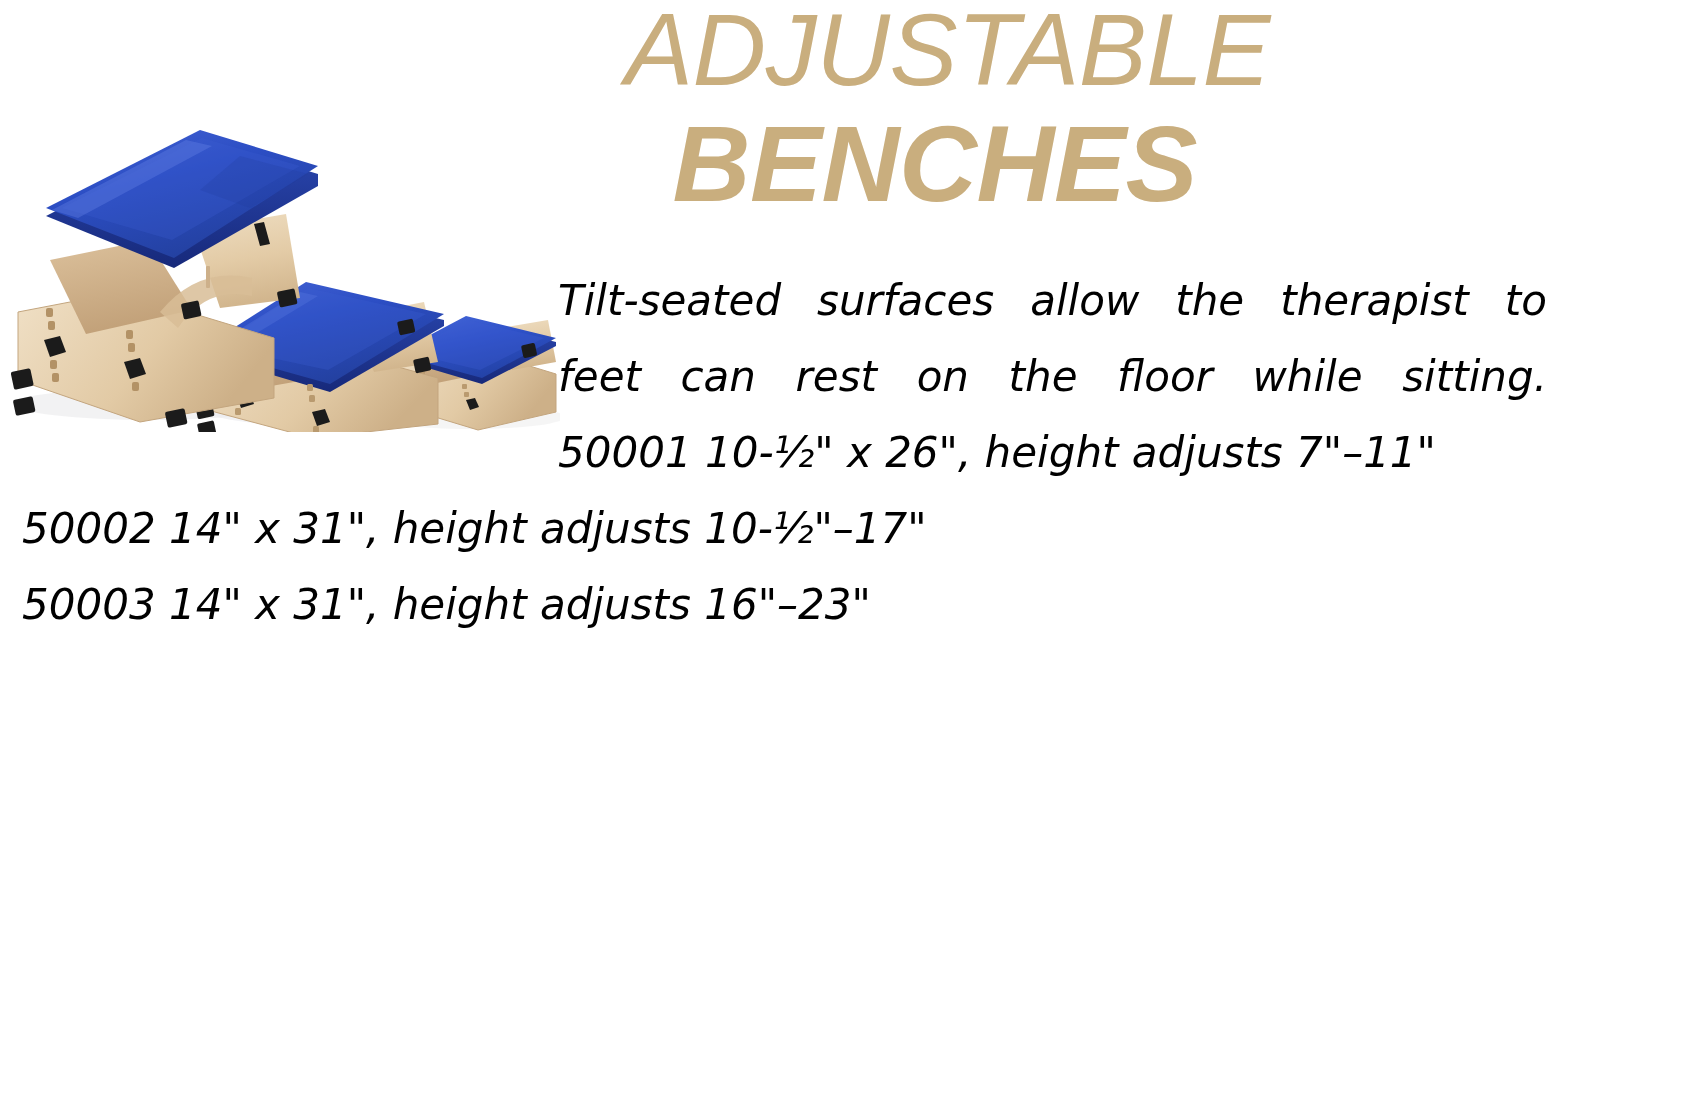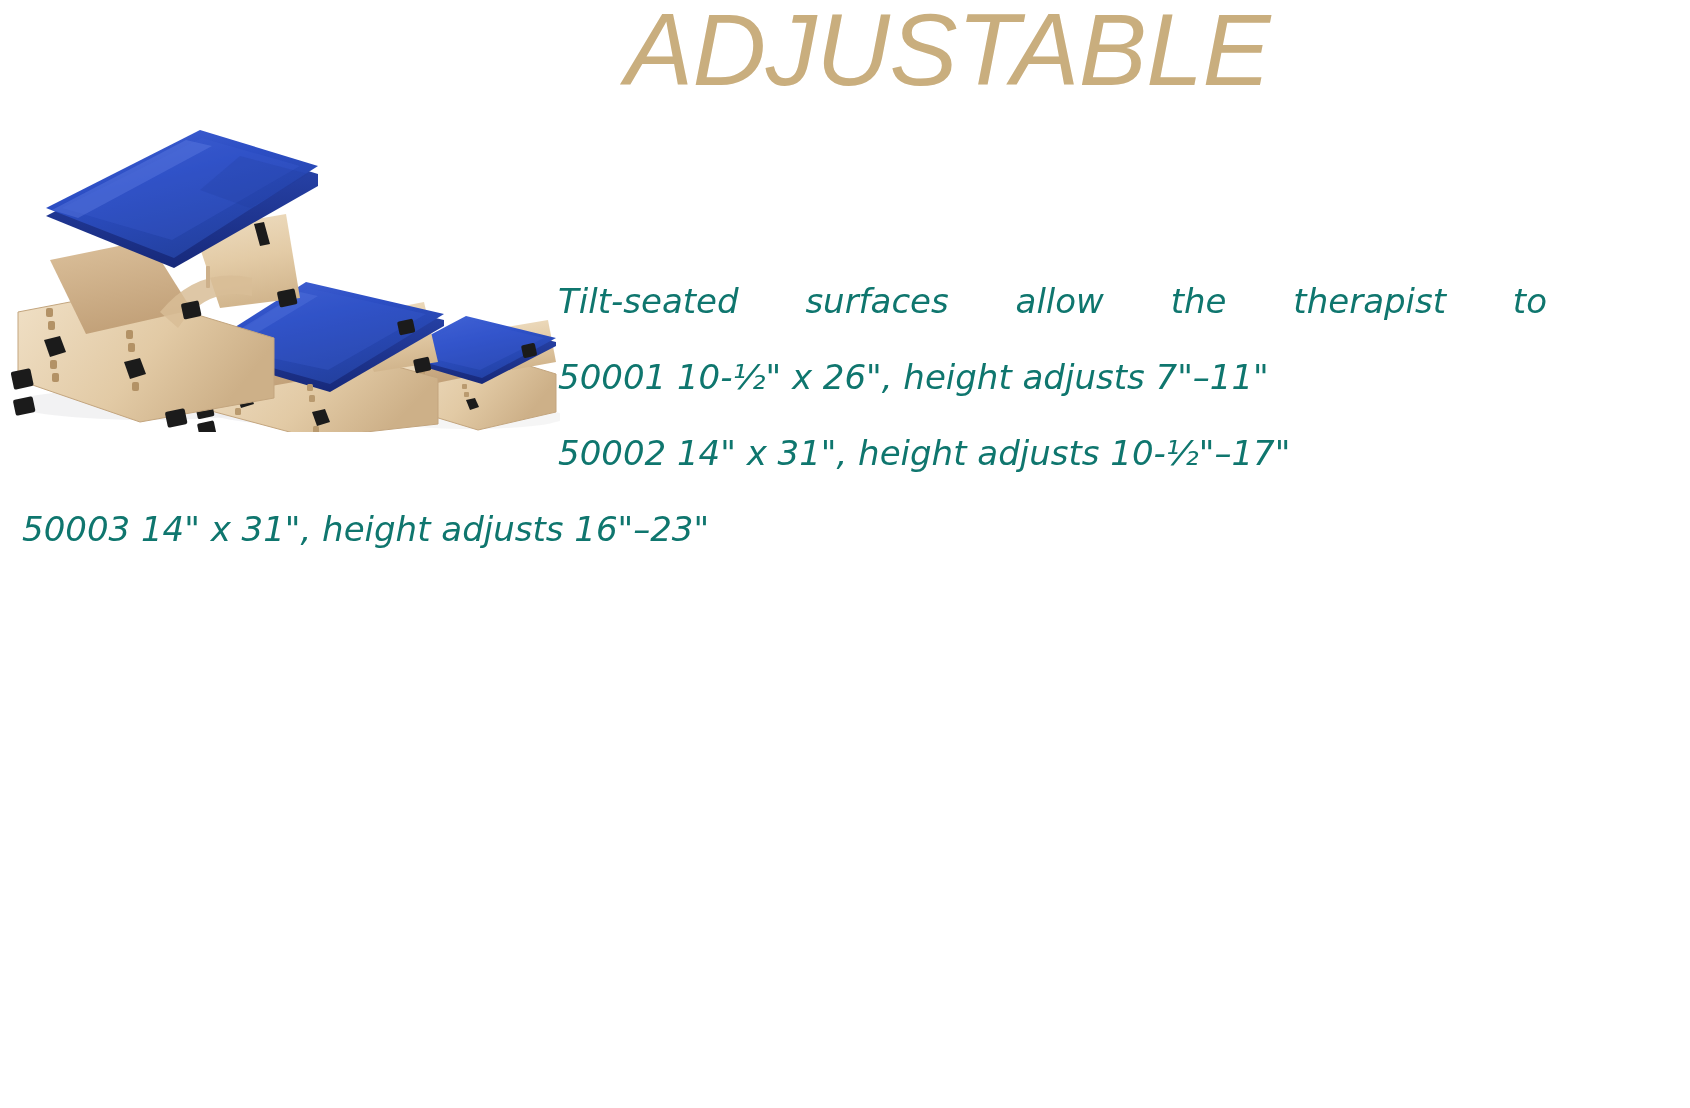--- a/index.html
+++ b/index.html
@@ -62,23 +62,23 @@
     height: 320px;
   }
   .photo svg { display: block; width: 100%; height: 100%; }
 
   
   .copy {
     position: absolute;
     left: 22px;
     top: 263px;
     width: 1525px;
-    color: #0f766e;
+    color: #000000;
     font-family: "DejaVu Sans", sans-serif;
-    font-size: 34px;
+    font-size: 42px;
     line-height: 76px;
   }
   .copy p { margin: 0; padding: 0; }
 
   .intro {
     text-align: justify;
     text-align-last: justify;
   }
   
   .shim {
@@ -100,20 +100,21 @@
     white-space: nowrap;
   }
 </style>
 </head>
 <body>
 
 <div class="page">
 
   <div class="headline">
     <span class="line1">ADJUSTABLE</span>
+    <span class="line2">BENCHES</span>
   </div>
 
   <div class="photo">
     <svg viewBox="0 0 560 320" xmlns="http://www.w3.org/2000/svg">
       <defs>
         <linearGradient id="blueTop" x1="0" y1="0" x2="0.55" y2="1">
           <stop offset="0%" stop-color="#4463d4"></stop>
           <stop offset="45%" stop-color="#2c4ec4"></stop>
           <stop offset="100%" stop-color="#23409f"></stop>
         </linearGradient>
@@ -236,20 +237,21 @@
       </g>
     </svg>
   </div>
 
   <div class="copy">
 
     <div class="shim"></div>
 
     <p class="intro">
       <span class="intro-line">Tilt-seated surfaces allow the therapist to</span>
+      <span class="intro-line">feet can rest on the floor while sitting.</span>
     </p>
 
 
     <p class="spec-line">50001 10-½" x 26", height adjusts 7"–11"</p>
     <p class="spec-line">50002 14" x 31", height adjusts 10-½"–17"</p>
     <p class="spec-line">50003 14" x 31", height adjusts 16"–23"</p>
 
   </div>
 
 </div>

